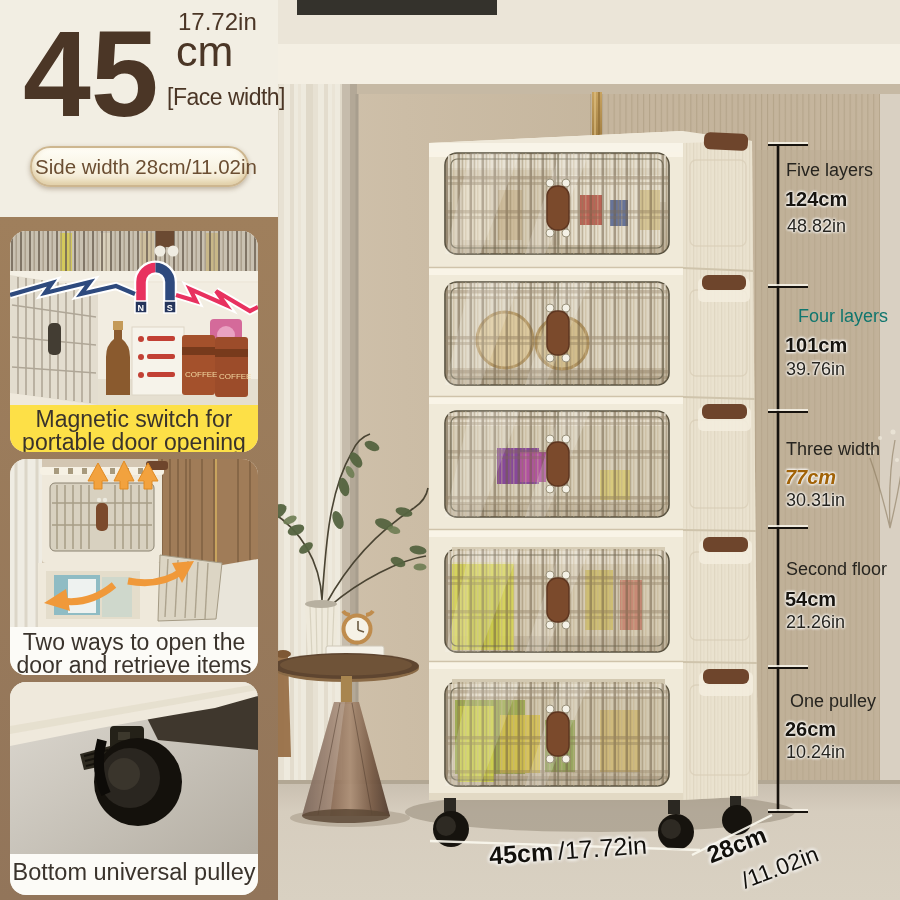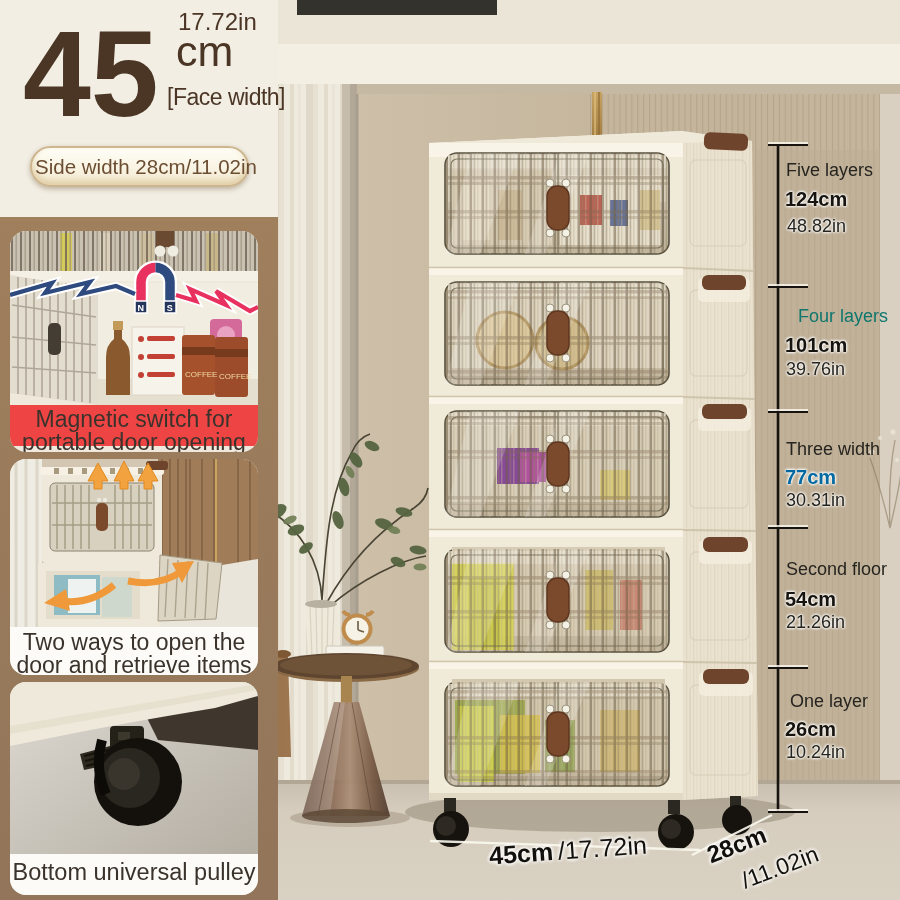--- a/index.html
+++ b/index.html
@@ -376,28 +376,28 @@
 
   <div class="abs" style="left:786px;top:160px;font-size:18px;color:#26241f;">Five layers</div>
   <div class="abs" style="left:785px;top:188px;font-size:20px;font-weight:bold;color:#17140f;text-shadow:0 0 3px #fff,0 0 3px #fff,0 0 3px #fff;">124cm</div>
   <div class="abs" style="left:787px;top:216px;font-size:18px;color:#26241f;text-shadow:0 0 3px #fff,0 0 3px #fff,0 0 3px #fff;">48.82in</div>
 
   <div class="abs" style="left:786px;top:306px;font-size:18px;color:#0f766e;margin-left:12px;">Four layers</div>
   <div class="abs" style="left:785px;top:334px;font-size:20px;font-weight:bold;color:#17140f;text-shadow:0 0 3px #fff,0 0 3px #fff,0 0 3px #fff;">101cm</div>
   <div class="abs" style="left:786px;top:359px;font-size:18px;color:#26241f;text-shadow:0 0 3px #fff,0 0 3px #fff,0 0 3px #fff;">39.76in</div>
 
   <div class="abs" style="left:786px;top:439px;font-size:18px;color:#26241f;">Three width</div>
-  <div class="abs" style="left:785px;top:466px;font-size:20px;font-weight:bold;color:#0369a1;text-shadow:0 0 3px #fff,0 0 3px #fff,0 0 3px #fff;">77cm</div>
+  <div class="abs" style="left:785px;top:466px;font-size:20px;font-weight:bold;color:#a16207;text-shadow:0 0 3px #fff,0 0 3px #fff,0 0 3px #fff;font-style:italic;">77cm</div>
   <div class="abs" style="left:786px;top:490px;font-size:18px;color:#26241f;text-shadow:0 0 3px #fff,0 0 3px #fff,0 0 3px #fff;">30.31in</div>
 
   <div class="abs" style="left:786px;top:559px;font-size:18px;color:#26241f;">Second floor</div>
   <div class="abs" style="left:785px;top:588px;font-size:20px;font-weight:bold;color:#17140f;text-shadow:0 0 3px #fff,0 0 3px #fff,0 0 3px #fff;">54cm</div>
   <div class="abs" style="left:786px;top:612px;font-size:18px;color:#26241f;text-shadow:0 0 3px #fff,0 0 3px #fff,0 0 3px #fff;">21.26in</div>
 
-  <div class="abs" style="left:790px;top:691px;font-size:18px;color:#26241f;">One layer</div>
+  <div class="abs" style="left:790px;top:691px;font-size:18px;color:#26241f;">One pulley</div>
   <div class="abs" style="left:785px;top:718px;font-size:20px;font-weight:bold;color:#17140f;text-shadow:0 0 3px #fff,0 0 3px #fff,0 0 3px #fff;">26cm</div>
   <div class="abs" style="left:786px;top:742px;font-size:18px;color:#26241f;text-shadow:0 0 3px #fff,0 0 3px #fff,0 0 3px #fff;">10.24in</div>
 
   <div class="abs" style="left:489px;top:836px;font-size:25px;color:#12100c;transform:rotate(-4deg);text-shadow:0 0 4px #fff,0 0 4px #fff,0 0 4px #fff;"><b>45cm</b> /17.72in</div>
 
   <div class="abs" style="left:706px;top:831px;font-size:24px;color:#12100c;transform:rotate(-21deg);text-shadow:0 0 4px #fff,0 0 4px #fff,0 0 4px #fff;"><b>28cm</b></div>
   <div class="abs" style="left:740px;top:854px;font-size:23px;color:#12100c;transform:rotate(-21deg);text-shadow:0 0 4px #fff,0 0 4px #fff,0 0 4px #fff;">/11.02in</div>
 
   <div class="abs" style="left:0;top:0;width:278px;height:217px;background:#f2eee3;"></div>
 
@@ -485,21 +485,21 @@
         <rect x="154" y="70" width="12" height="12" fill="#25355c" stroke="#ffffff" stroke-width="1.5"></rect>
         <text x="127.5" y="80" font-size="9" font-weight="bold" fill="#fff" font-family="Liberation Sans">N</text>
         <text x="156.8" y="80" font-size="9" font-weight="bold" fill="#fff" font-family="Liberation Sans">S</text>
       </g>
 
       <path d="M0,64 L42,52 L35,62 L80,51 L71,63 L106,55 L125,63" fill="none" stroke="#ffffff" stroke-width="8"></path>
       <path d="M0,64 L42,52 L35,62 L80,51 L71,63 L106,55 L125,63" fill="none" stroke="#2e4a7e" stroke-width="4.2"></path>
       <path d="M166,64 L186,70 L180,58 L216,74 L206,60 L240,80 L248,76" fill="none" stroke="#ffffff" stroke-width="8"></path>
       <path d="M166,64 L186,70 L180,58 L216,74 L206,60 L240,80 L248,76" fill="none" stroke="#e8315f" stroke-width="4.2"></path>
     </svg>
-    <div style="position:absolute;left:0;top:174px;width:248px;height:41px;background:#ef4444;
+    <div style="position:absolute;left:0;top:174px;width:248px;height:47px;background:#fde047;
       text-align:center;font-size:23px;line-height:0.98;color:#3a332c;padding-top:3px;box-sizing:border-box;">Magnetic switch for<br>portable door opening</div>
   </div>
 
   <div class="abs" style="left:10px;top:682px;width:248px;height:213px;border-radius:16px;overflow:hidden;background:#c9c4bb;">
     <svg width="248" height="172" viewBox="0 0 248 172">
       <defs>
         <linearGradient id="fl3" x1="0" y1="0" x2="1" y2="1">
           <stop offset="0" stop-color="#dedad2"></stop>
           <stop offset="1" stop-color="#b4aea3"></stop>
         </linearGradient>

